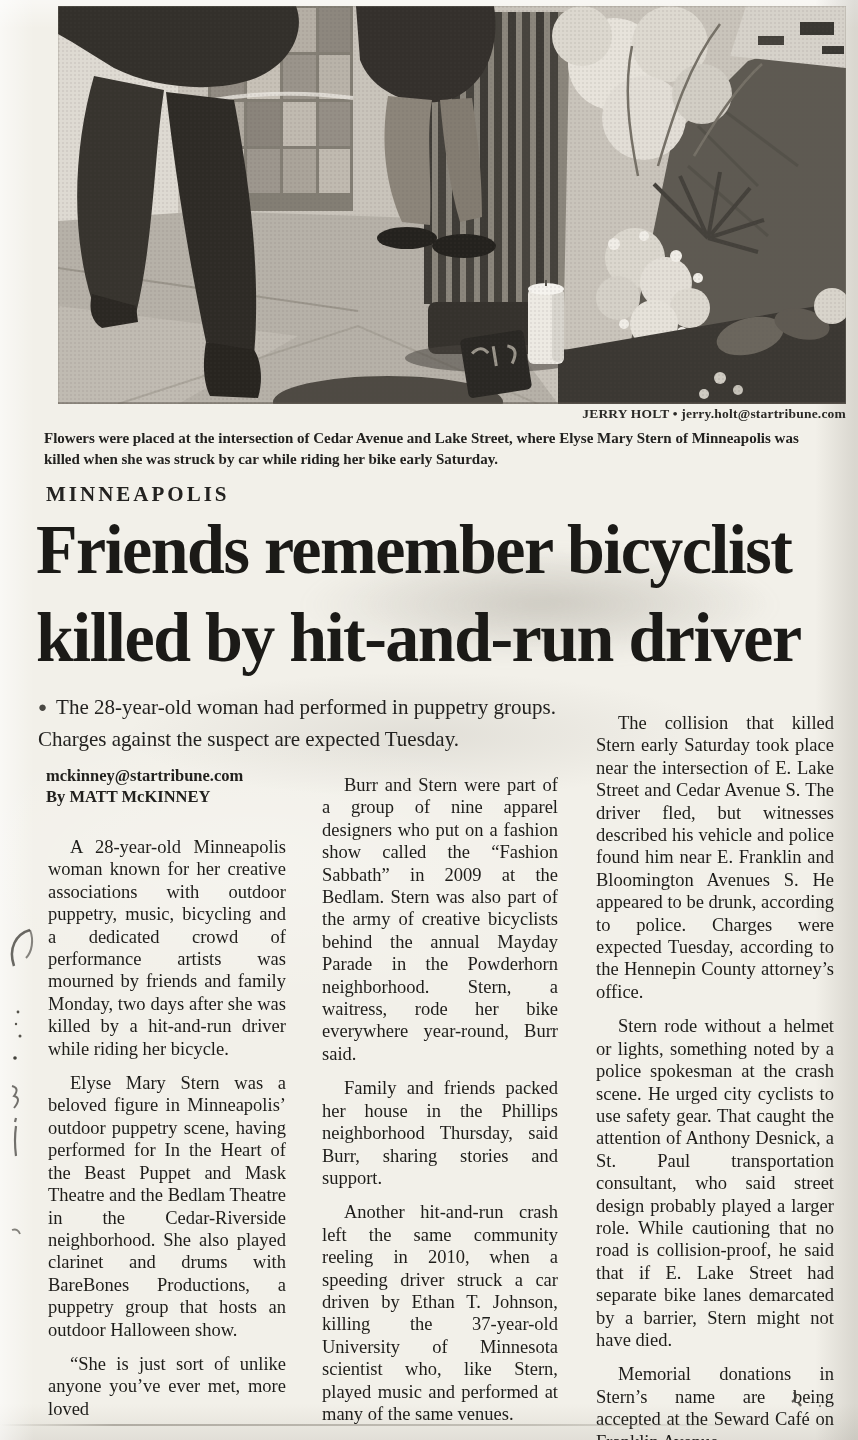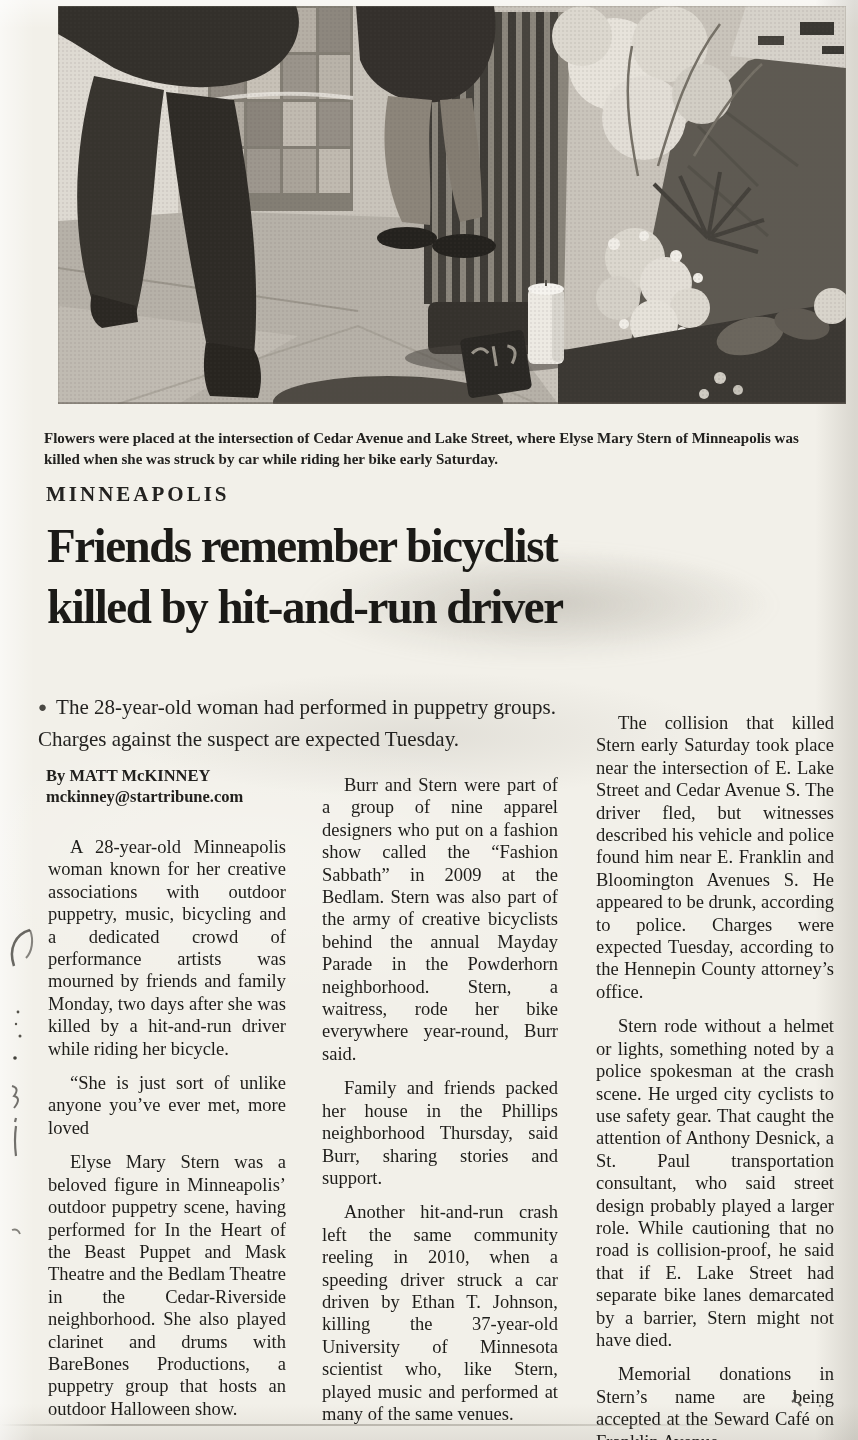--- a/index.html
+++ b/index.html
@@ -33,22 +33,22 @@
     font-size:15px;font-weight:700;line-height:1.38;
     color:#232220;
   }
   .kicker{
     position:absolute;left:46px;top:482px;
     font-size:21px;font-weight:700;letter-spacing:3px;
     color:#232220;
   }
   .headline{
     position:absolute;left:36px;top:503px;width:805px;
-    font-size:47px;font-weight:700;line-height:1.3;
-    letter-spacing:-1.5px;color:#1b1a17;margin:11px;font-family:Liberation Serif, serif;
+    font-size:68px;font-weight:700;line-height:1.3;
+    letter-spacing:-1.5px;color:#1b1a17;margin:0;font-family:Liberation Serif, serif;
   }
   .headline span{display:block;transform:scaleY(1.04);transform-origin:left top;}
   .smudge1{
     position:absolute;left:280px;top:540px;width:520px;height:130px;
     background:radial-gradient(ellipse at 50% 50%, rgba(150,145,133,0.28), transparent 65%);
     filter:blur(6px);pointer-events:none;
   }
   .deck{
     position:absolute;left:38px;top:692px;width:545px;
     font-size:21px;line-height:1.5;color:#232220;
@@ -207,40 +207,41 @@
         <ellipse cx="488" cy="283" rx="18" ry="6" fill="#f5f3ee"></ellipse>
         <line x1="488" y1="280" x2="488" y2="274" stroke="#55524b" stroke-width="2"></line>
       </g>
 
       <rect x="0" y="0" width="788" height="398" fill="url(#ht)"></rect>
       <rect x="0" y="0" width="788" height="398" fill="none" stroke="#8d877d" stroke-width="1" opacity="0.5"></rect>
     </svg>
   </div>
   <div class="photo-bottom-edge"></div>
 
+  <div class="credit">JERRY HOLT • jerry.holt@startribune.com</div>
   <div class="caption">Flowers were placed at the intersection of Cedar Avenue and Lake Street, where Elyse Mary Stern of Minneapolis was killed when she was struck by car while riding her bike early Saturday.</div>
 
   <div class="kicker">MINNEAPOLIS</div>
   <div class="smudge1"></div>
   <h1 class="headline">
     <span>Friends remember bicyclist</span>
     <span>killed by hit-and-run driver</span>
   </h1>
 
   <div class="deck"><span class="bullet">●</span><span>The 28-year-old woman had performed in puppetry groups. Charges against the suspect are expected Tuesday.</span></div>
 
   <div class="byline">
+    <div>mckinney@startribune.com</div>
     <div>By MATT McKINNEY</div>
-    <div>mckinney@startribune.com</div>
   </div>
 
   <div class="col col1">
     <p>A 28-year-old Minneapolis woman known for her creative associations with outdoor puppetry, music, bicycling and a dedicated crowd of performance artists was mourned by friends and family Monday, two days after she was killed by a hit-and-run driver while riding her bicycle.</p>
+    <p>Elyse Mary Stern was a beloved figure in Minneapolis’ outdoor puppetry scene, having performed for In the Heart of the Beast Puppet and Mask Theatre and the Bedlam Theatre in the Cedar-Riverside neighborhood. She also played clarinet and drums with BareBones Productions, a puppetry group that hosts an outdoor Halloween show.</p>
     <p>“She is just sort of unlike anyone you’ve ever met, more loved</p>
-    <p>Elyse Mary Stern was a beloved figure in Minneapolis’ outdoor puppetry scene, having performed for In the Heart of the Beast Puppet and Mask Theatre and the Bedlam Theatre in the Cedar-Riverside neighborhood. She also played clarinet and drums with BareBones Productions, a puppetry group that hosts an outdoor Halloween show.</p>
   </div>
   <div class="col col2">
     <p>Burr and Stern were part of a group of nine apparel designers who put on a fashion show called the “Fashion Sabbath” in 2009 at the Bedlam. Stern was also part of the army of creative bicyclists behind the annual Mayday Parade in the Powderhorn neighborhood. Stern, a waitress, rode her bike everywhere year-round, Burr said.</p>
     <p>Family and friends packed her house in the Phillips neighborhood Thursday, said Burr, sharing stories and support.</p>
     <p>Another hit-and-run crash left the same community reeling in 2010, when a speeding driver struck a car driven by Ethan T. Johnson, killing the 37-year-old University of Minnesota scientist who, like Stern, played music and performed at many of the same venues.</p>
   </div>
   <div class="col col3">
     <p>The collision that killed Stern early Saturday took place near the intersection of E. Lake Street and Cedar Avenue S. The driver fled, but witnesses described his vehicle and police found him near E. Franklin and Bloomington Avenues S. He appeared to be drunk, according to police. Charges were expected Tuesday, according to the Hennepin County attorney’s office.</p>
     <p>Stern rode without a helmet or lights, something noted by a police spokesman at the crash scene. He urged city cyclists to use safety gear. That caught the attention of Anthony Desnick, a St. Paul transportation consultant, who said street design probably played a larger role. While cautioning that no road is collision-proof, he said that if E. Lake Street had separate bike lanes demarcated by a barrier, Stern might not have died.</p>
     <p>Memorial donations in Stern’s name are being accepted at the Seward Café on Franklin Avenue.</p>

